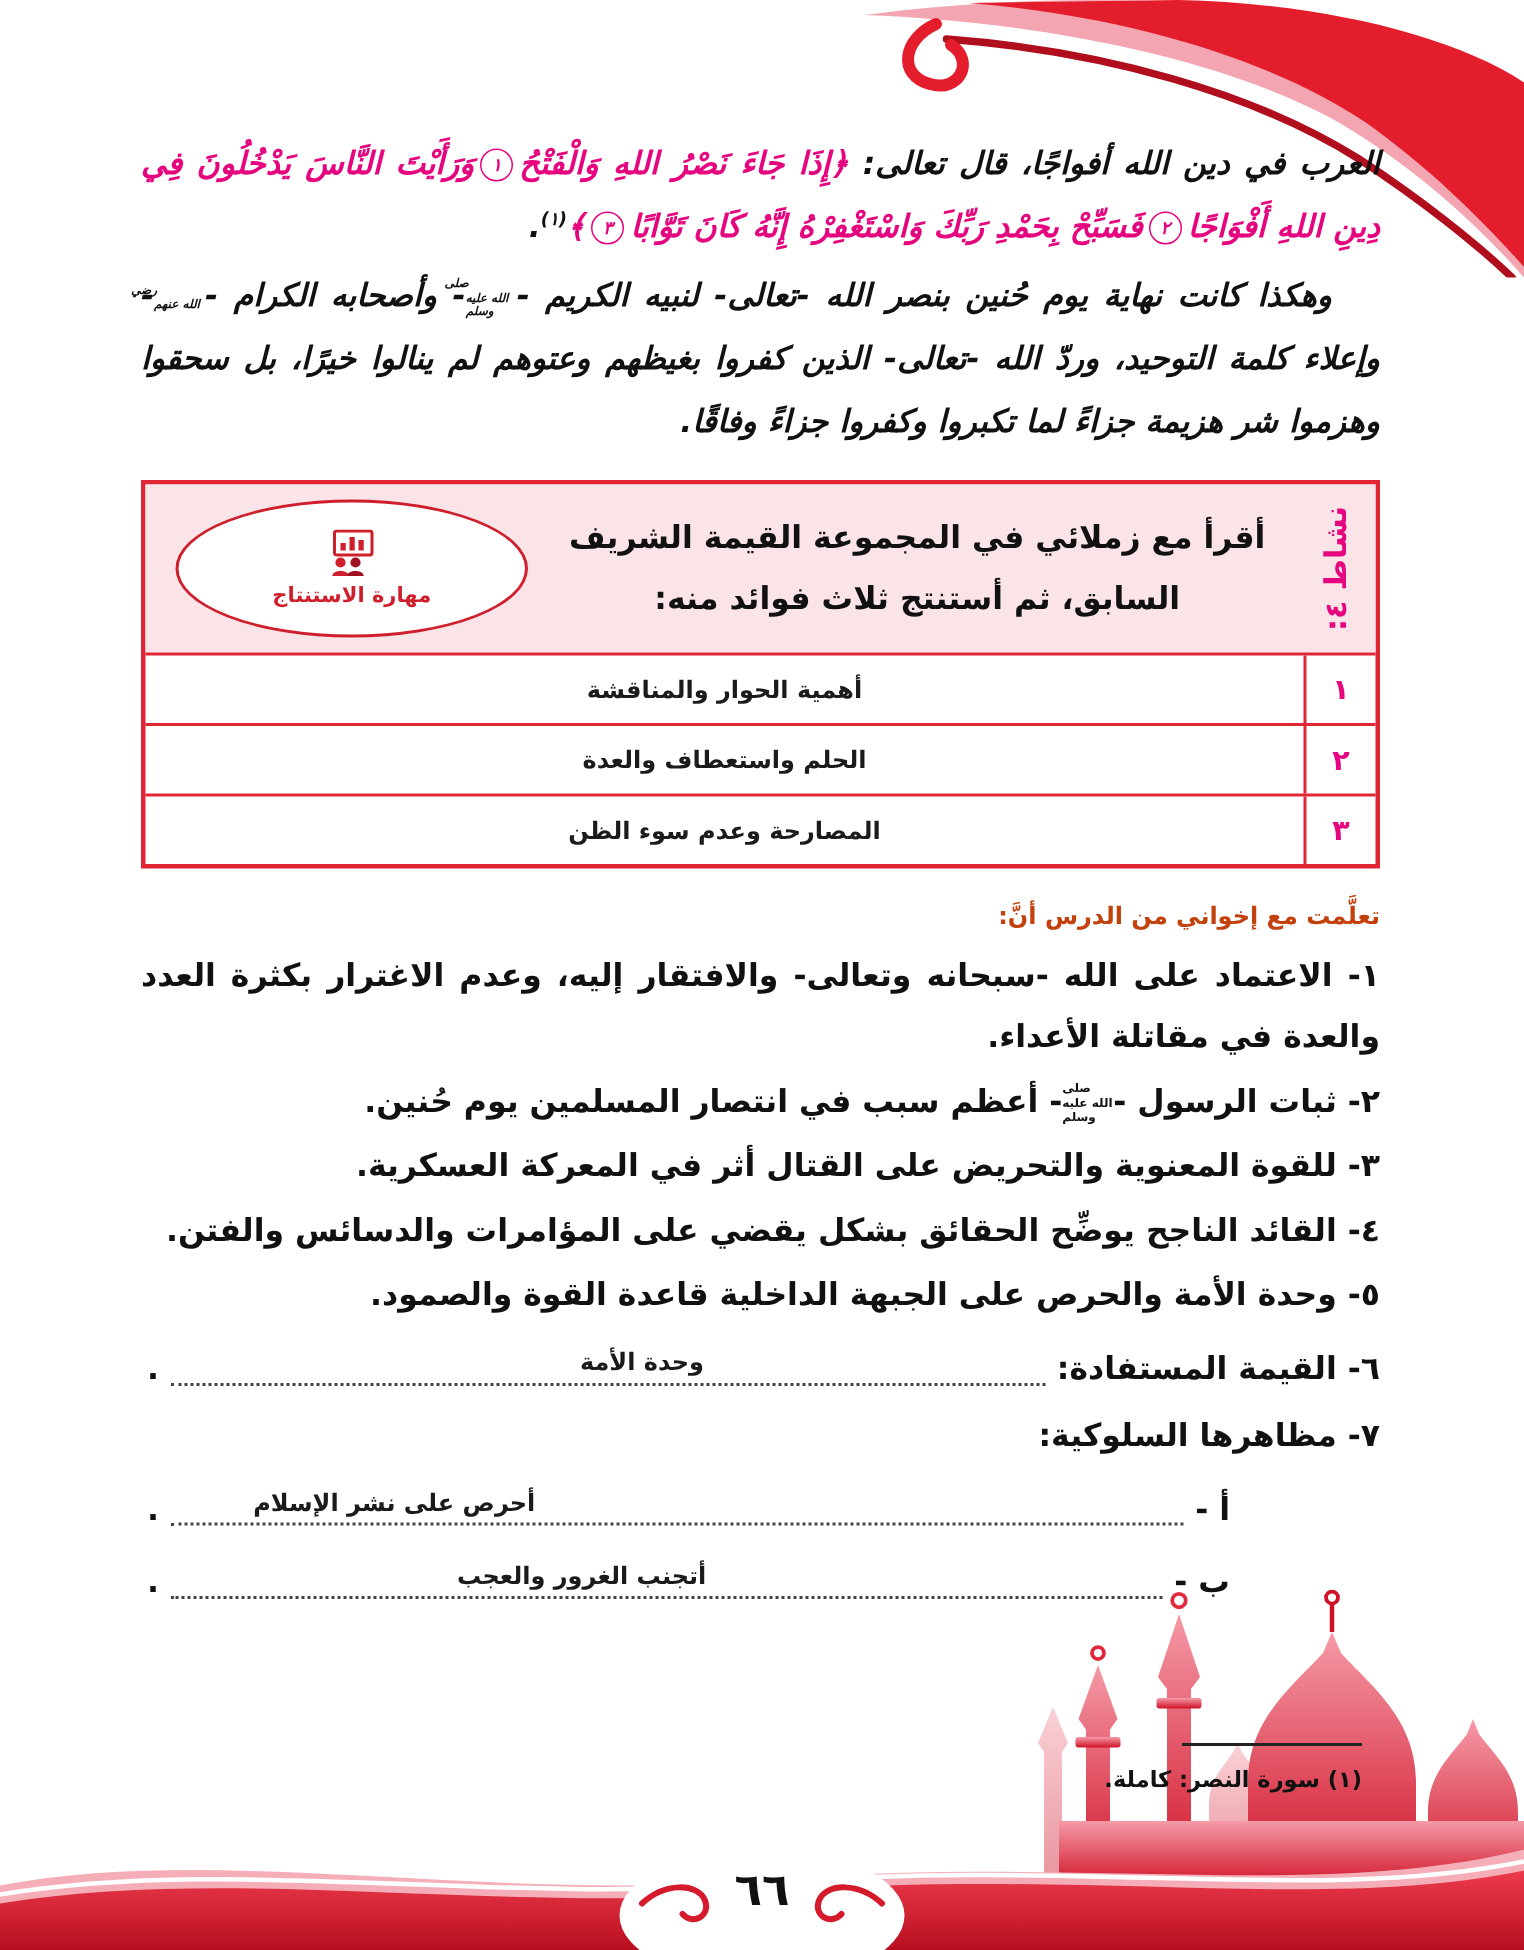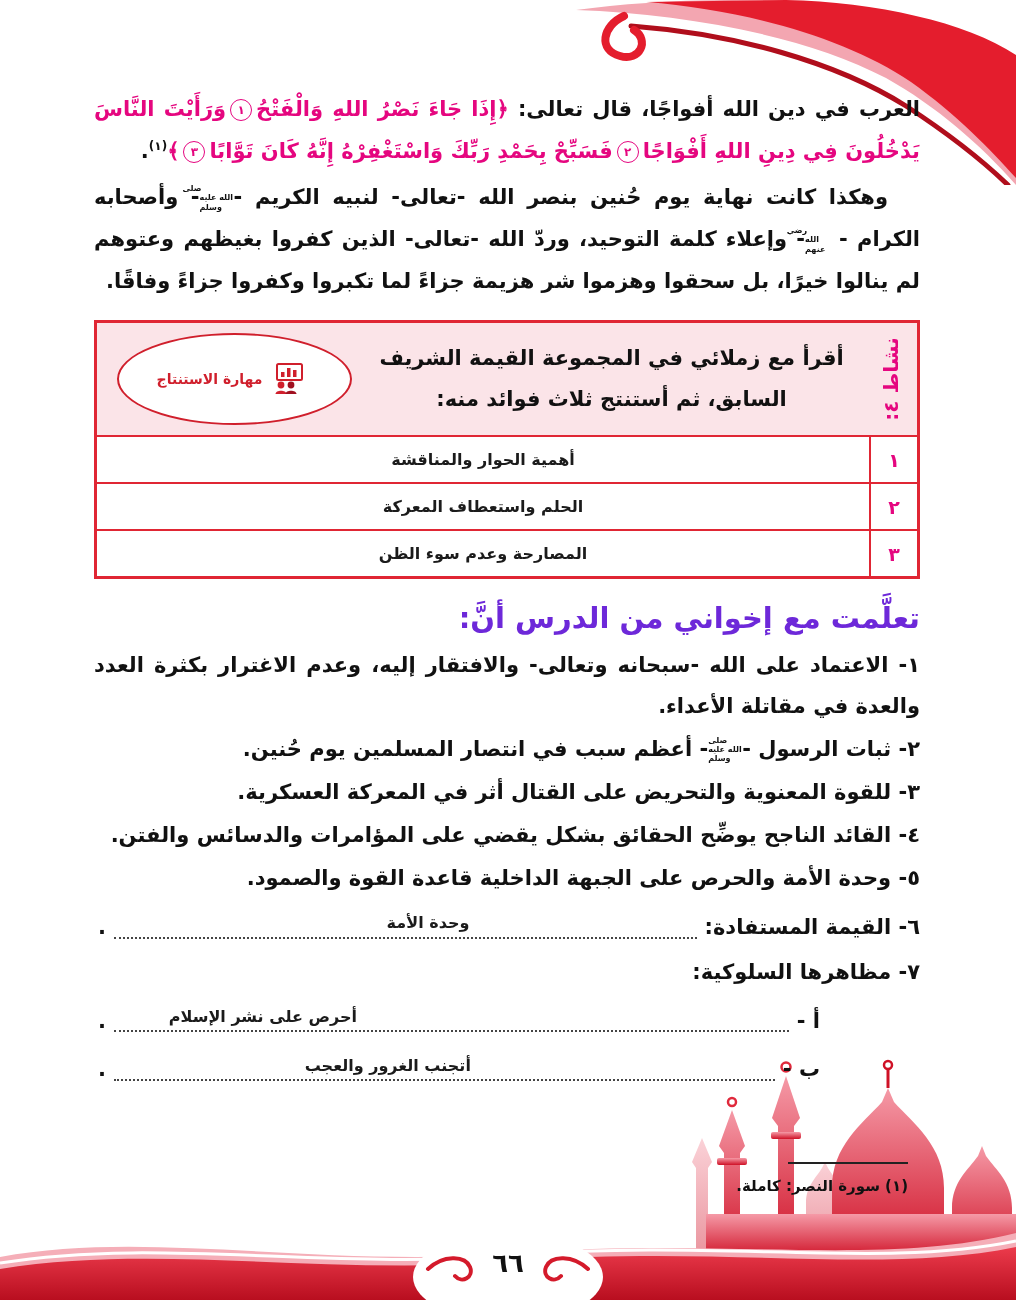--- a/index.html
+++ b/index.html
@@ -7,68 +7,68 @@
   .page { position:relative; width:1016px; height:1300px; margin:0 auto; background:#ffffff;
           overflow:hidden; direction:rtl; color:#111; }
 
   
   .top-flourish { position:absolute; top:0; right:0; width:440px; height:185px; z-index:1; }
   .mosque { position:absolute; right:0; bottom:42px; width:330px; height:240px; z-index:1; }
   .bottom-wave { position:absolute; bottom:0; left:0; width:1016px; height:95px; z-index:2; }
 
   .content { position:absolute; top:88px; right:96px; width:826px; z-index:3; }
 
-  .para { font-size:21px; font-weight:bold; line-height:2.0; text-align:justify; }
+  .para { font-size:21px; font-weight:bold; line-height:2.0; text-align:justify;font-style:italic; }
   .para.indent { text-indent:32px; }
   .opening { margin-bottom:4px; }
 
   .quran { color:#e5067f; }
   .ayah-badge { display:inline-flex; align-items:center; justify-content:center;
     width:22px; height:22px; border:1.5px solid #e5067f; border-radius:50%;
     font-size:12px; color:#e5067f; margin:0 4px; vertical-align:middle; background:#fff; }
   .fn-marker { font-size:12px; vertical-align:super; color:#111; }
 
   .seal { display:inline-block; width:34px; font-size:8px; font-weight:bold; line-height:1.15;
           text-align:left; vertical-align:middle; color:#111; }
 
   
   .activity { margin-top:18px; border:3px solid #e02634; background:#fff; }
   .activity-header { display:flex; align-items:center; background:#fbe4e8; padding:10px 6px; gap:8px; min-height:112px; }
   .activity-label-wrap { width:40px; display:flex; align-items:center; justify-content:center; align-self:stretch; }
   .activity-label { transform:rotate(-90deg); white-space:nowrap; color:#e5067f; font-weight:bold; font-size:20px; }
   .activity-prompt { flex:1; text-align:center; font-size:21px; font-weight:bold; line-height:1.95; }
   .activity-badge { width:235px; height:92px; border:2.5px solid #d01f2c; border-radius:50%;
-    background:#fff; display:flex; flex-direction:row; align-items:center; justify-content:center;
+    background:#fff; display:flex; flex-direction:column; align-items:center; justify-content:center;
     gap:4px; margin-left:14px; flex-shrink:0; }
   .activity-badge-label { color:#d01f2c; font-size:14px; font-weight:bold; }
   .activity-row { display:flex; border-top:2.5px solid #e02634; min-height:47px; }
   .activity-row-num { width:48px; display:flex; align-items:center; justify-content:center;
     color:#e5067f; font-weight:bold; font-size:19px; border-left:2.5px solid #e02634; }
   .activity-row-text { flex:1; display:flex; align-items:center; justify-content:center;
     font-size:16px; font-weight:bold; color:#1b1b1b; }
 
-  .lesson-heading { margin:22px 0 10px; color:#6d28d9; font-size:29px; font-weight:bold; }
+  .lesson-heading { margin:22px 0 10px; color:#c2410c; font-size:16px; font-weight:bold; }
   .lesson-item { font-size:21px; font-weight:bold; line-height:1.95; text-align:justify; margin-bottom:2px; }
 
   .fill-line { display:flex; align-items:flex-end; font-size:21px; font-weight:bold; line-height:1.95; margin:8px 0 4px; }
   .fill-line.sub { margin-right:100px; }
   .fill-label { white-space:nowrap; }
   .fill-dots { flex:1; position:relative; height:30px; border-bottom:2px dotted #444; margin:0 8px 9px; }
   .fill-answer { position:absolute; bottom:-2px; font-size:16px; white-space:nowrap; color:#1b1b1b; }
   .fill-answer.pos-value { right:39%; }
   .fill-answer.pos-a { right:64%; }
   .fill-answer.pos-b { right:46%; }
   .fill-period { margin-left:4px; }
 
   .footnote { position:absolute; top:1162px; right:108px; z-index:4; text-align:right; }
   .footnote-line { width:120px; border-top:2px solid #222; margin-bottom:6px; }
   .footnote-text { font-size:15px; font-weight:bold;margin-top:13px; }
 
   .page-number { position:absolute; bottom:22px; left:50%; transform:translateX(-50%);
-    font-size:26px; font-weight:bold; color:#111; z-index:5; }
+    font-size:30px; font-weight:bold; color:#111; z-index:5; }
 </style>
 </head>
 <body>
 
 <div class="page">
 
   <svg class="top-flourish" viewBox="0 0 440 185" aria-hidden="true">
     <path d="M0,10 C110,14 230,36 310,78 C360,106 405,145 440,185 L440,70 C395,34 310,8 215,2 C140,-3 60,2 0,10 Z" fill="#f3a6b1"></path>
     <path d="M70,2 C170,10 270,38 335,82 C380,114 415,150 440,178 L440,55 C390,22 300,2 210,0 Z" fill="#e41d2d"></path>
     <path d="M55,26 C160,34 260,62 330,106 C370,132 408,162 432,185" fill="none" stroke="#b00e1c" stroke-width="5" stroke-linecap="round"></path>
@@ -148,21 +148,21 @@
           </svg>
           <span class="activity-badge-label">مهارة الاستنتاج</span>
         </div>
       </div>
       <div class="activity-row">
         <div class="activity-row-num">١</div>
         <div class="activity-row-text">أهمية الحوار والمناقشة</div>
       </div>
       <div class="activity-row">
         <div class="activity-row-num">٢</div>
-        <div class="activity-row-text">الحلم واستعطاف المعركة</div>
+        <div class="activity-row-text">الحلم واستعطاف والعدة</div>
       </div>
       <div class="activity-row">
         <div class="activity-row-num">٣</div>
         <div class="activity-row-text">المصارحة وعدم سوء الظن</div>
       </div>
     </div>
 
     <div class="lesson-heading">تعلَّمت مع إخواني من الدرس أنَّ:</div>
 
     <div class="lesson-item">١- الاعتماد على الله -سبحانه وتعالى- والافتقار إليه، وعدم الاغترار بكثرة العدد والعدة في مقاتلة الأعداء.</div>

